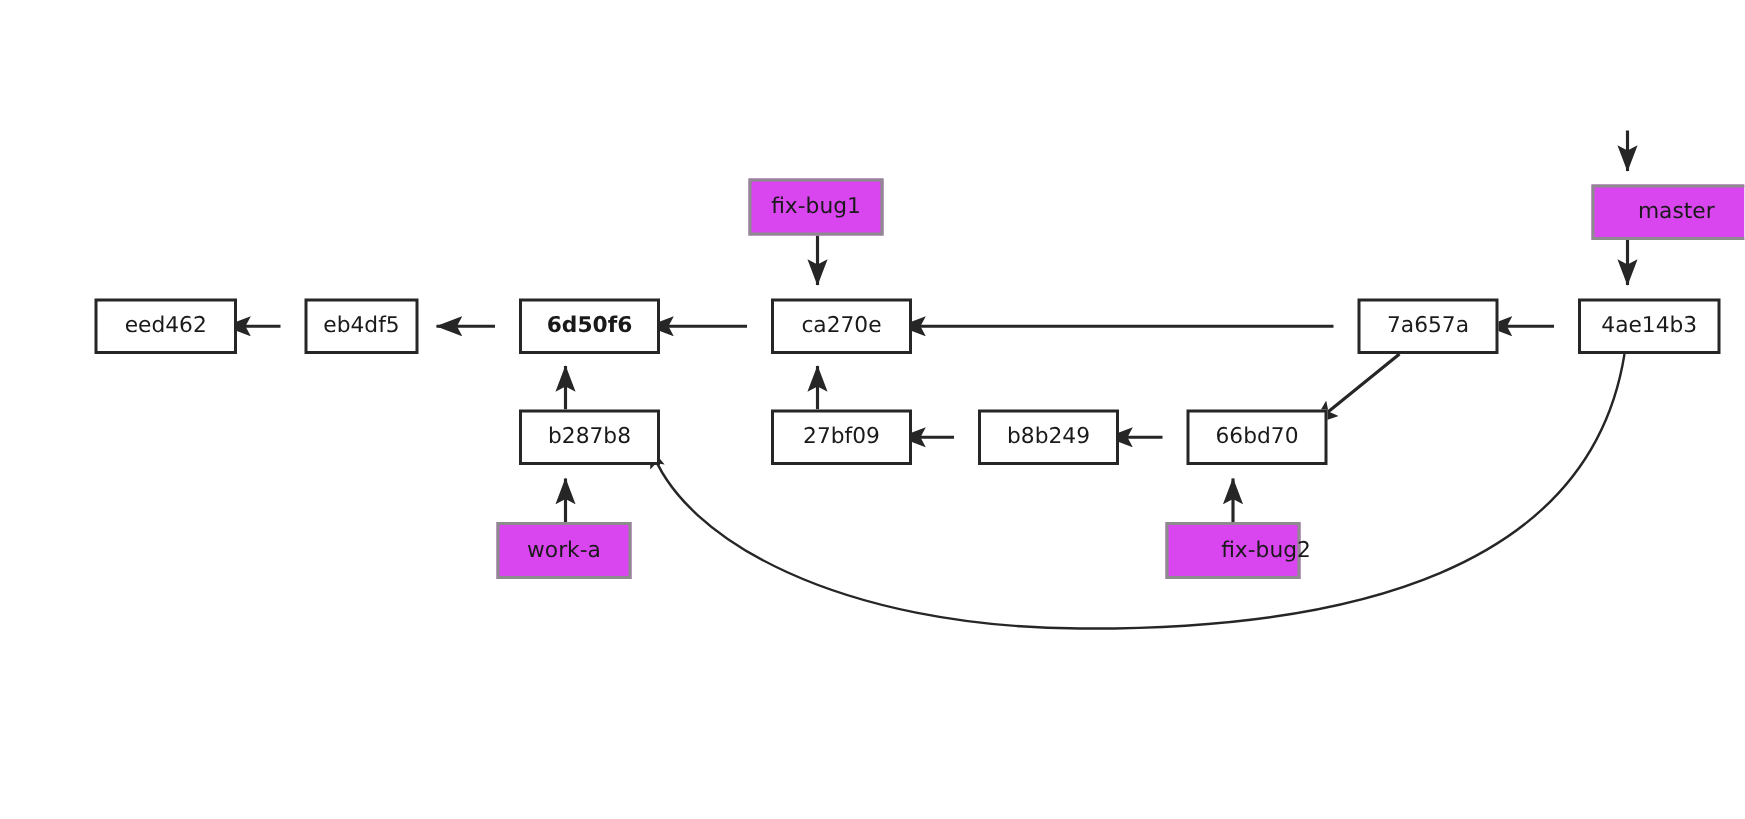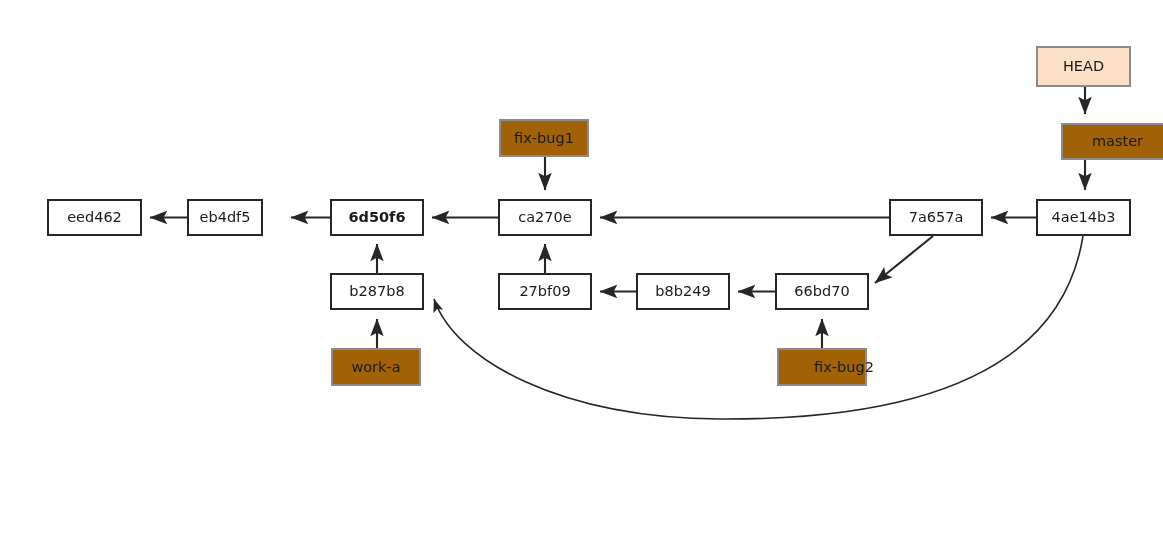--- a/index.html
+++ b/index.html
@@ -32,23 +32,24 @@
     align-items: center;
     justify-content: center;
     font-size: 14.5px;
     line-height: 1;
     color: #1a1a1a;
     white-space: nowrap;
   }
   .node.commit {
     background: #ffffff;
     border: 2.1px solid #262626;
+    margin-left: 16px;
   }
   .node.label-ref {
-    background: #a16207;
+    background: #d946ef;
     border: 2.1px solid #8c8c8c;
   }
   .node.head-ref {
     background: #fce0c8;
     border: 2.1px solid #8c8c8c;
   }
 </style>
 </head>
 <body>
 
@@ -126,17 +127,14 @@
   </div>
   <div class="node label-ref" style="left:331px;top:348px;width:90px;height:38px;">
     <span>work-a</span>
   </div>
   <div class="node label-ref" style="left:777px;top:348px;width:90px;height:38px;padding-left:44px;">
     <span>fix-bug2</span>
   </div>
   <div class="node label-ref" style="left:1038px;top:123px;width:113px;height:37px;margin-left:23px;">
     <span>master</span>
   </div>
-  <div class="node head-ref" style="left:1036px;top:46px;width:95px;height:41px;">
-    <span>HEAD</span>
-  </div>
 
 </div>
 
 </body></html>

